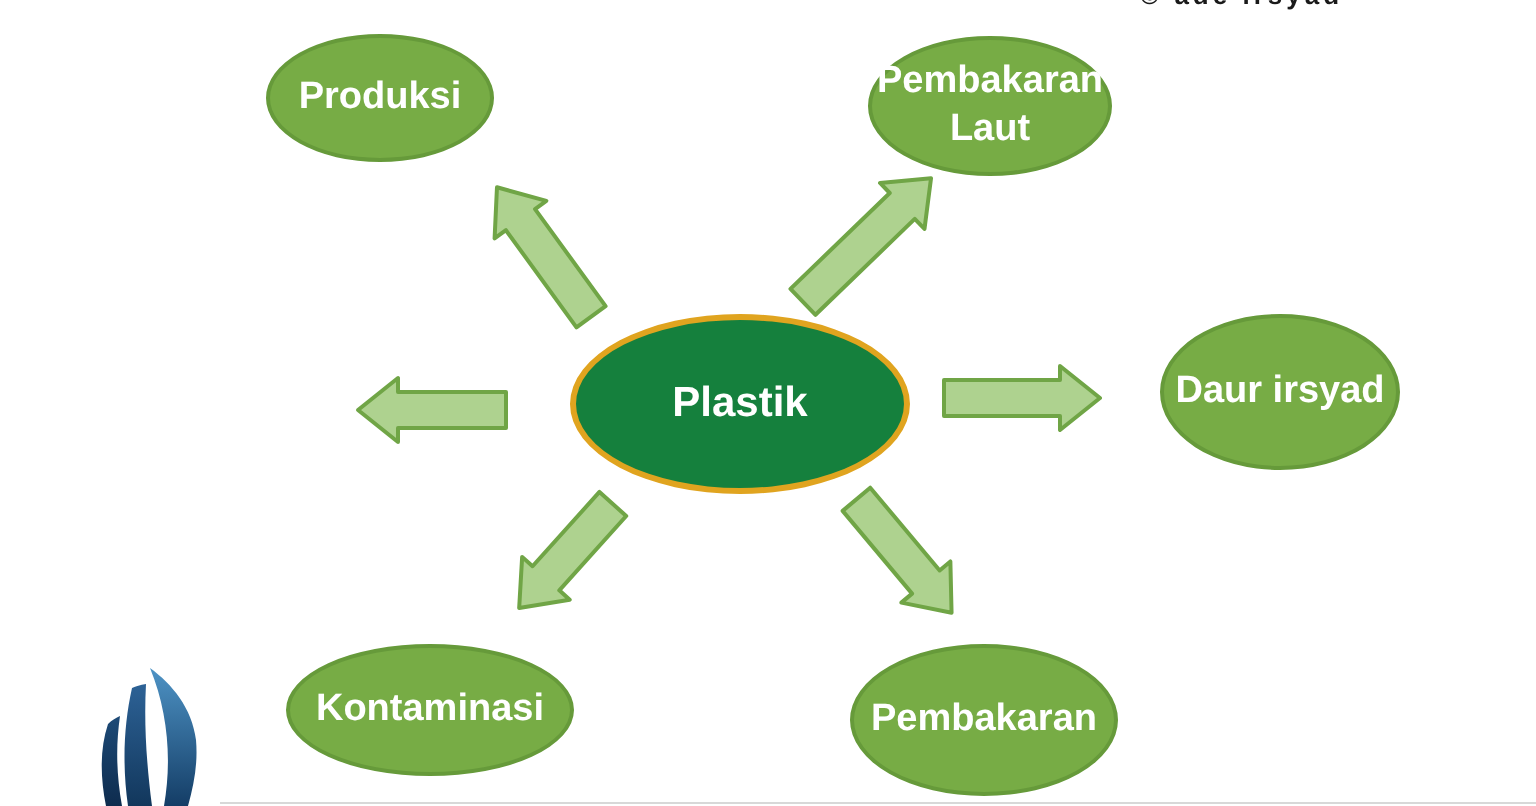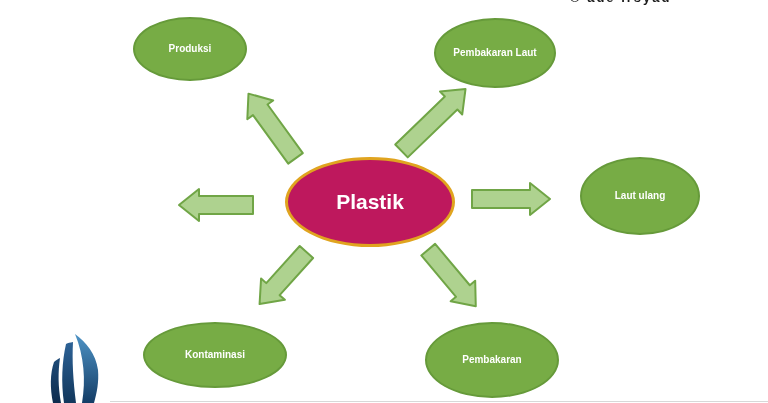--- a/index.html
+++ b/index.html
@@ -8,24 +8,24 @@
     overflow:hidden;font-family:"Liberation Sans",sans-serif;
   }
   
   .node{
     position:absolute;border-radius:50%;
     display:flex;align-items:center;justify-content:center;text-align:center;
     color:#ffffff;font-weight:bold;line-height:1.25;
     box-sizing:border-box;
   }
   .node.green{
-    background:#77ac45;border:2px solid #669a3a;font-size:10px;
+    background:#77ac45;border:2px solid #669a3a;font-size:19px;
   }
   .node.center{
-    background:#be185d;border:3px solid #e0a41f;font-size:21px;
+    background:#15803d;border:3px solid #e0a41f;font-size:21px;
   }
   #node-produksi   {left:133px;top:17px; width:114px;height:64px;}
   #node-pencemaran {left:434px;top:18px; width:122px;height:70px;padding:0 14px;}
   #node-daur-ulang {left:580px;top:157px;width:120px;height:78px;}
   #node-tpa        {left:45px; top:168px;width:104px;height:70px;}
   #node-kontaminasi{left:143px;top:322px;width:144px;height:66px;}
   #node-pembakaran {left:425px;top:322px;width:134px;height:76px;}
   #node-plastik    {left:285px;top:157px;width:170px;height:90px;}
   
   .arrow{position:absolute;overflow:visible;}
@@ -79,21 +79,21 @@
     <polygon points="2,11 56,11 56,4 76,20 56,36 56,29 2,29"></polygon>
   </svg>
 
   <div id="node-produksi" class="node green">
     <span>Produksi</span>
   </div>
   <div id="node-pencemaran" class="node green">
     <span>Pembakaran Laut</span>
   </div>
   <div id="node-daur-ulang" class="node green">
-    <span>Laut ulang</span>
+    <span>Daur irsyad</span>
   </div>
   <div id="node-kontaminasi" class="node green">
     <span>Kontaminasi</span>
   </div>
   <div id="node-pembakaran" class="node green">
     <span>Pembakaran</span>
   </div>
 
   <div id="node-plastik" class="node center">
     <span>Plastik</span>

